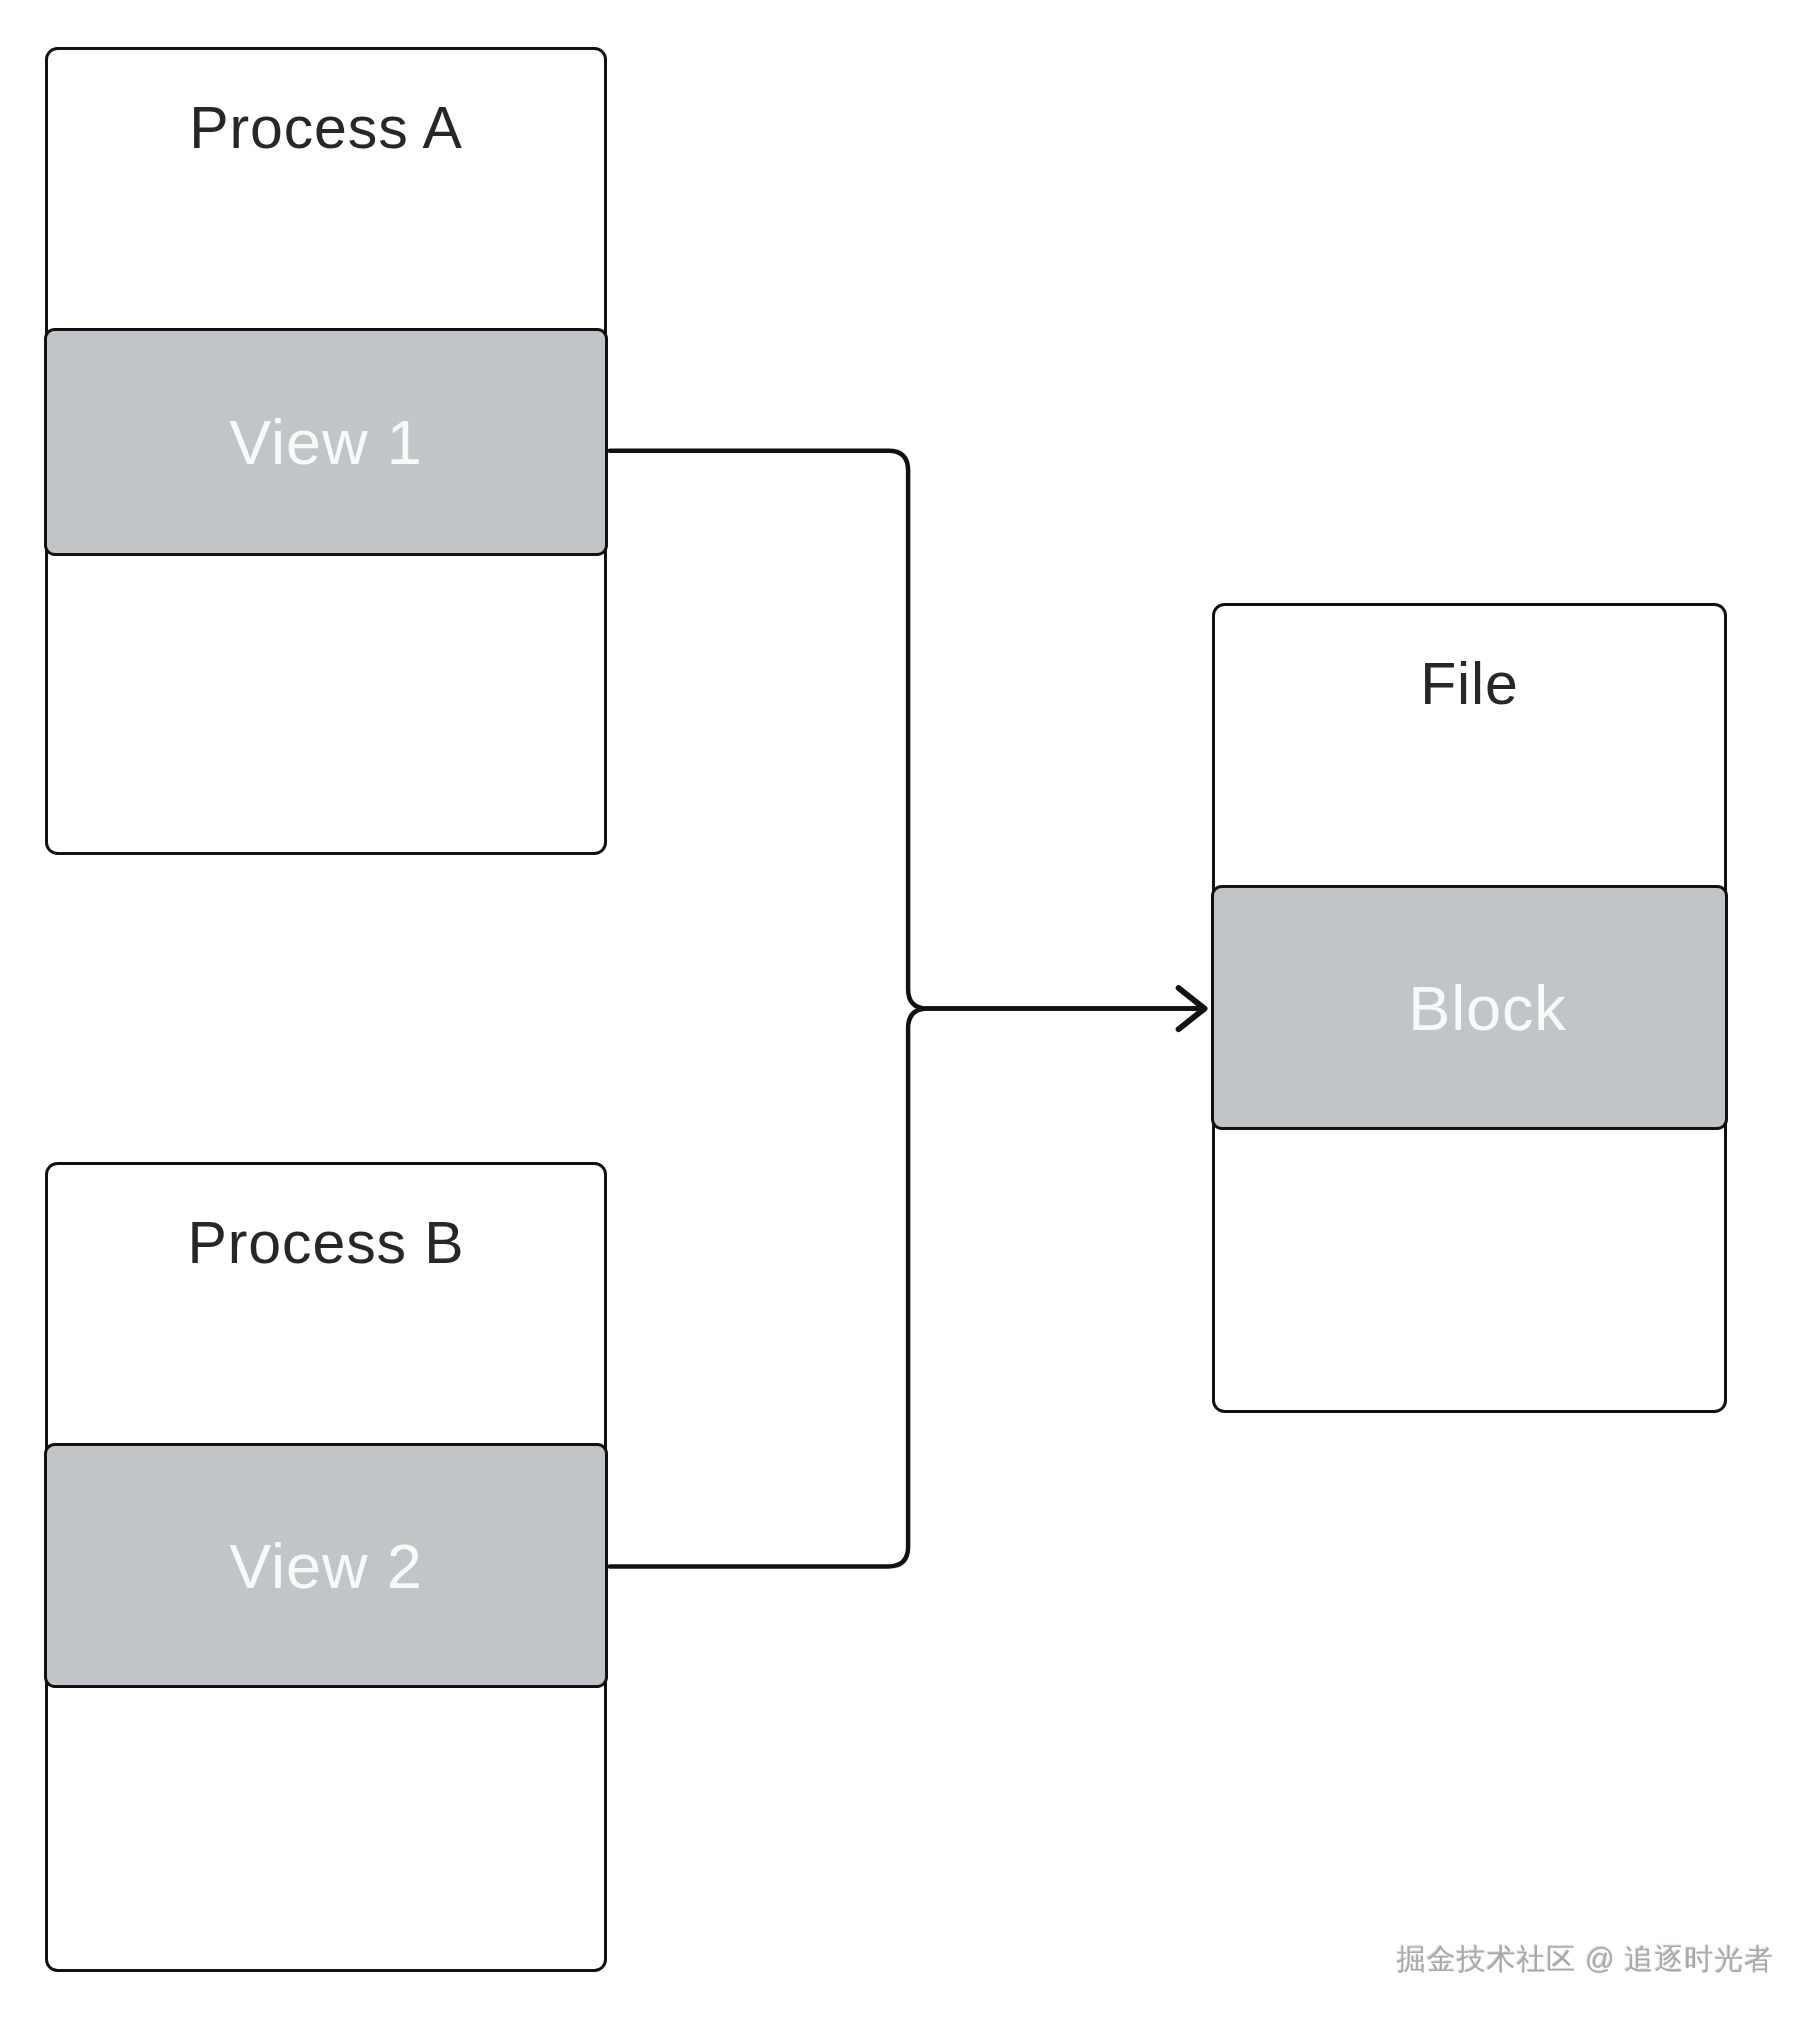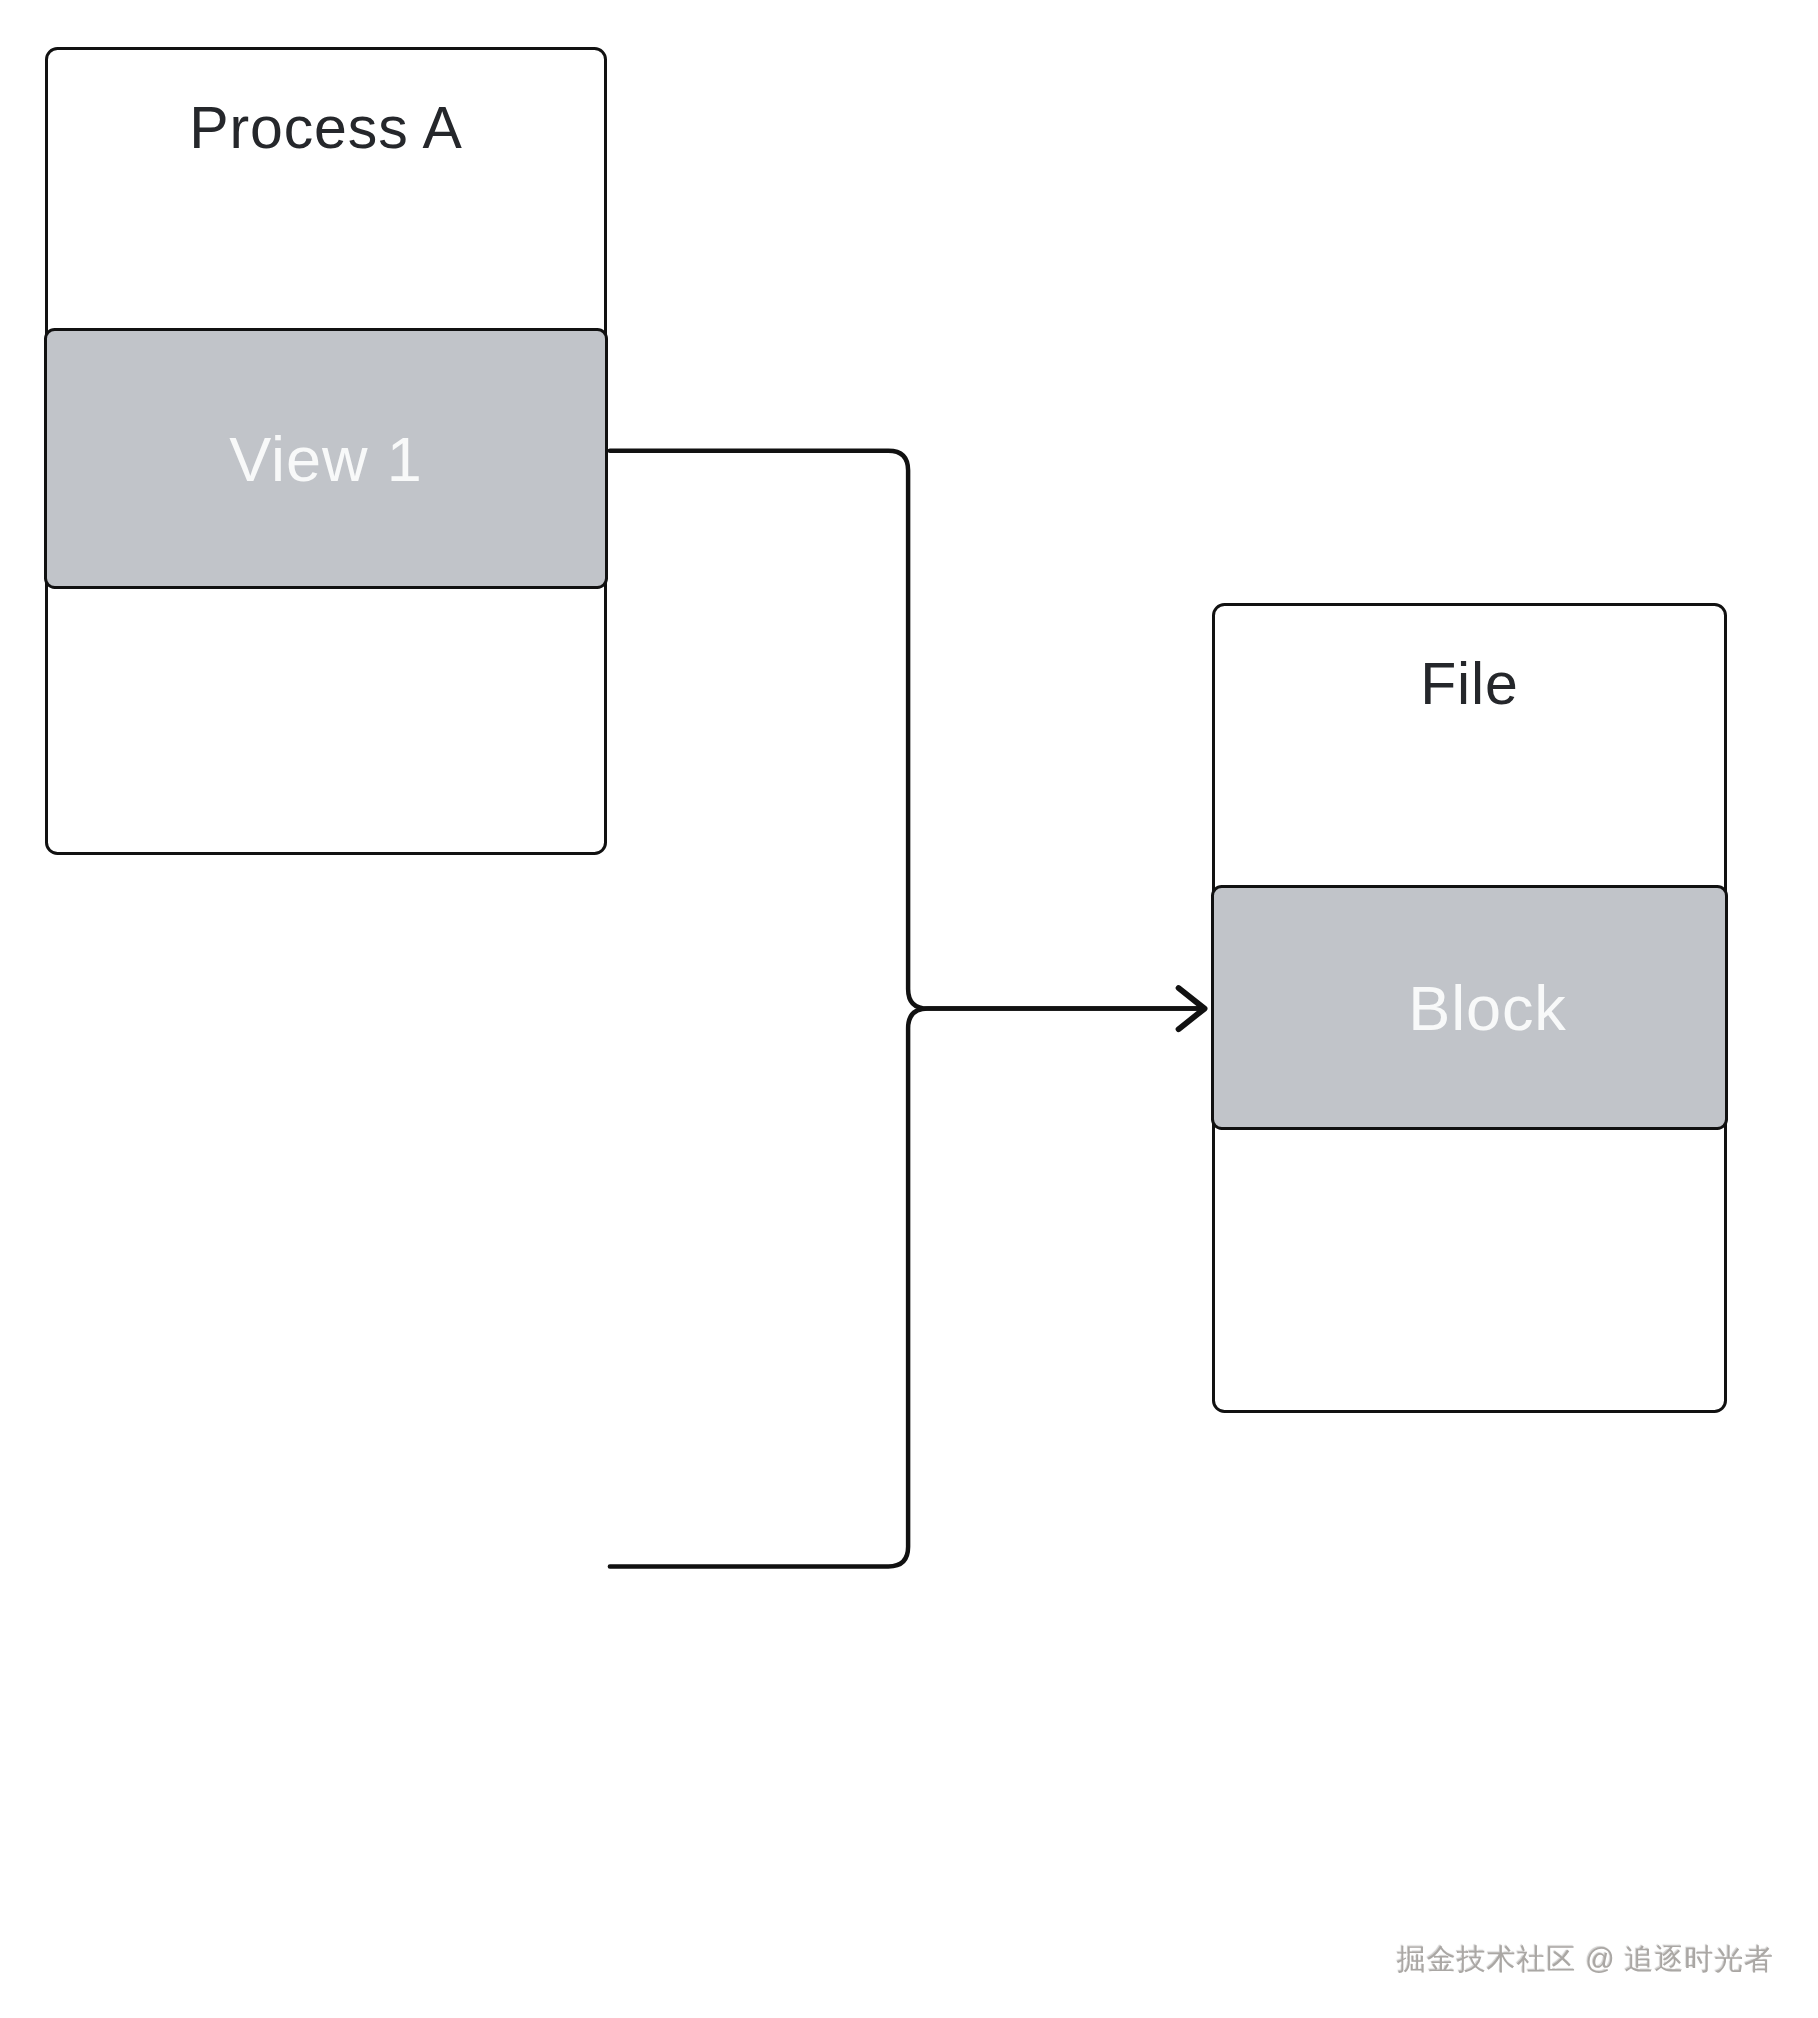--- a/index.html
+++ b/index.html
@@ -65,21 +65,21 @@
     position: absolute;
     left: -3.6px;
     width: calc(100% + 7.2px);
     background: var(--band-fill);
     border: 3.6px solid var(--stroke);
     border-radius: 10.7px;
     display: flex;
     align-items: center;
     justify-content: center;
   }
-  .box-a   .band { top: 278px; height: 261px; }
+  .box-a   .band { top: 278px; height: 228px; }
   .box-b   .band { top: 278px; height: 245px; }
   .box-file .band { top: 279px; height: 245px; padding-left: 36px; }
 
   .band-label {
     font-size: 63px;
     color: var(--band-text);
     letter-spacing: 0.9px;
     white-space: nowrap;
   }
 
@@ -105,20 +105,26 @@
     <path class="arrowhead" d="M 1316 1103 L 1345 1126 L 1316 1149"></path>
   </svg>
 
   <div class="box box-a">
     <div class="box-title">Process A</div>
     <div class="band">
       <span class="band-label">View 1</span>
     </div>
   </div>
 
+  <div class="box box-b">
+    <div class="box-title">Process B</div>
+    <div class="band">
+      <span class="band-label">View 2</span>
+    </div>
+  </div>
 
   <div class="box box-file">
     <div class="box-title">File</div>
     <div class="band">
       <span class="band-label">Block</span>
     </div>
   </div>
 
   <div class="watermark">掘金技术社区 @ 追逐时光者</div>
 

